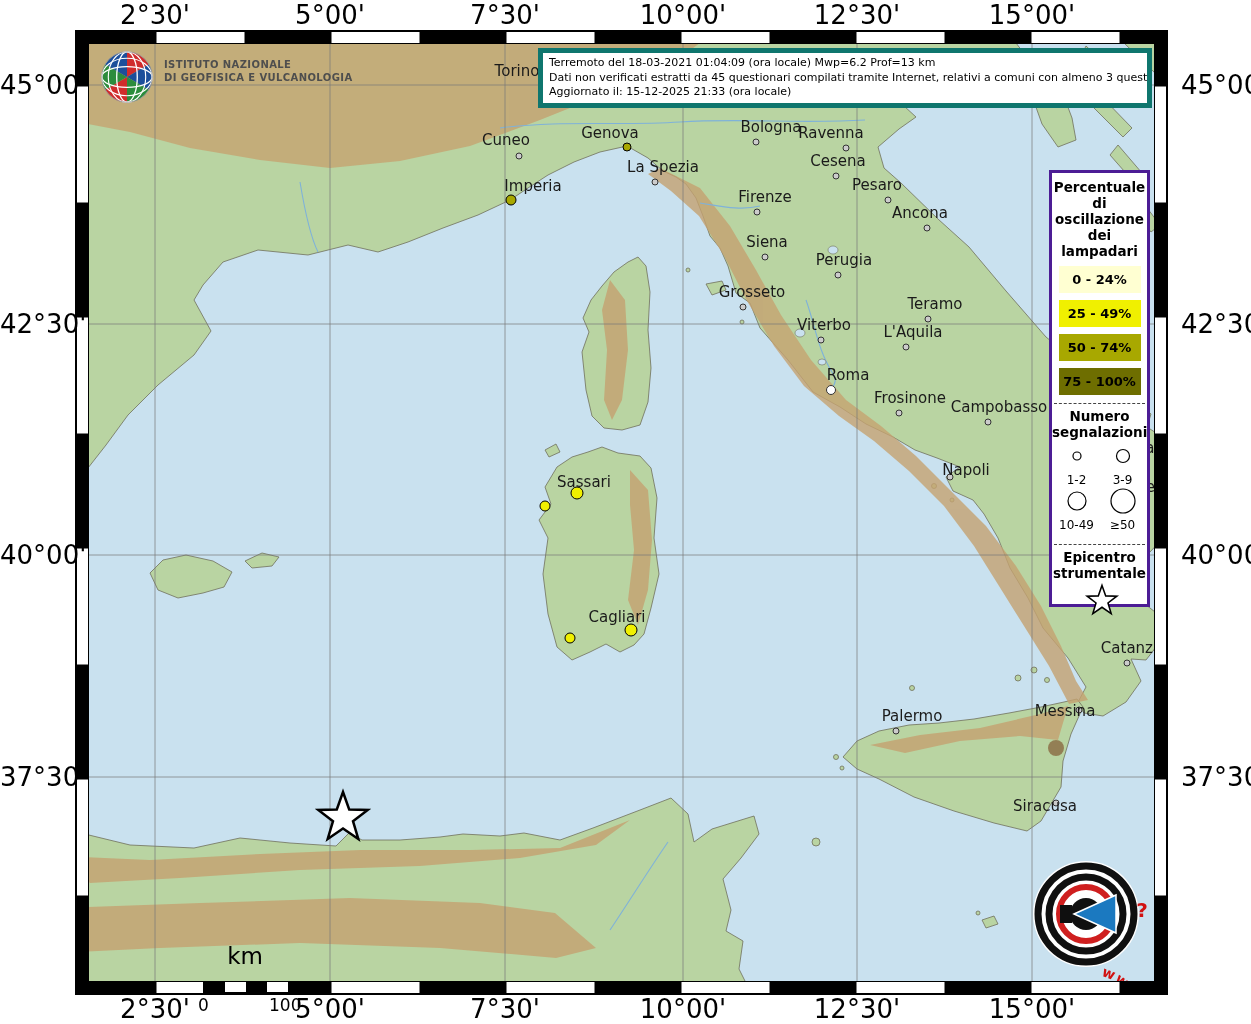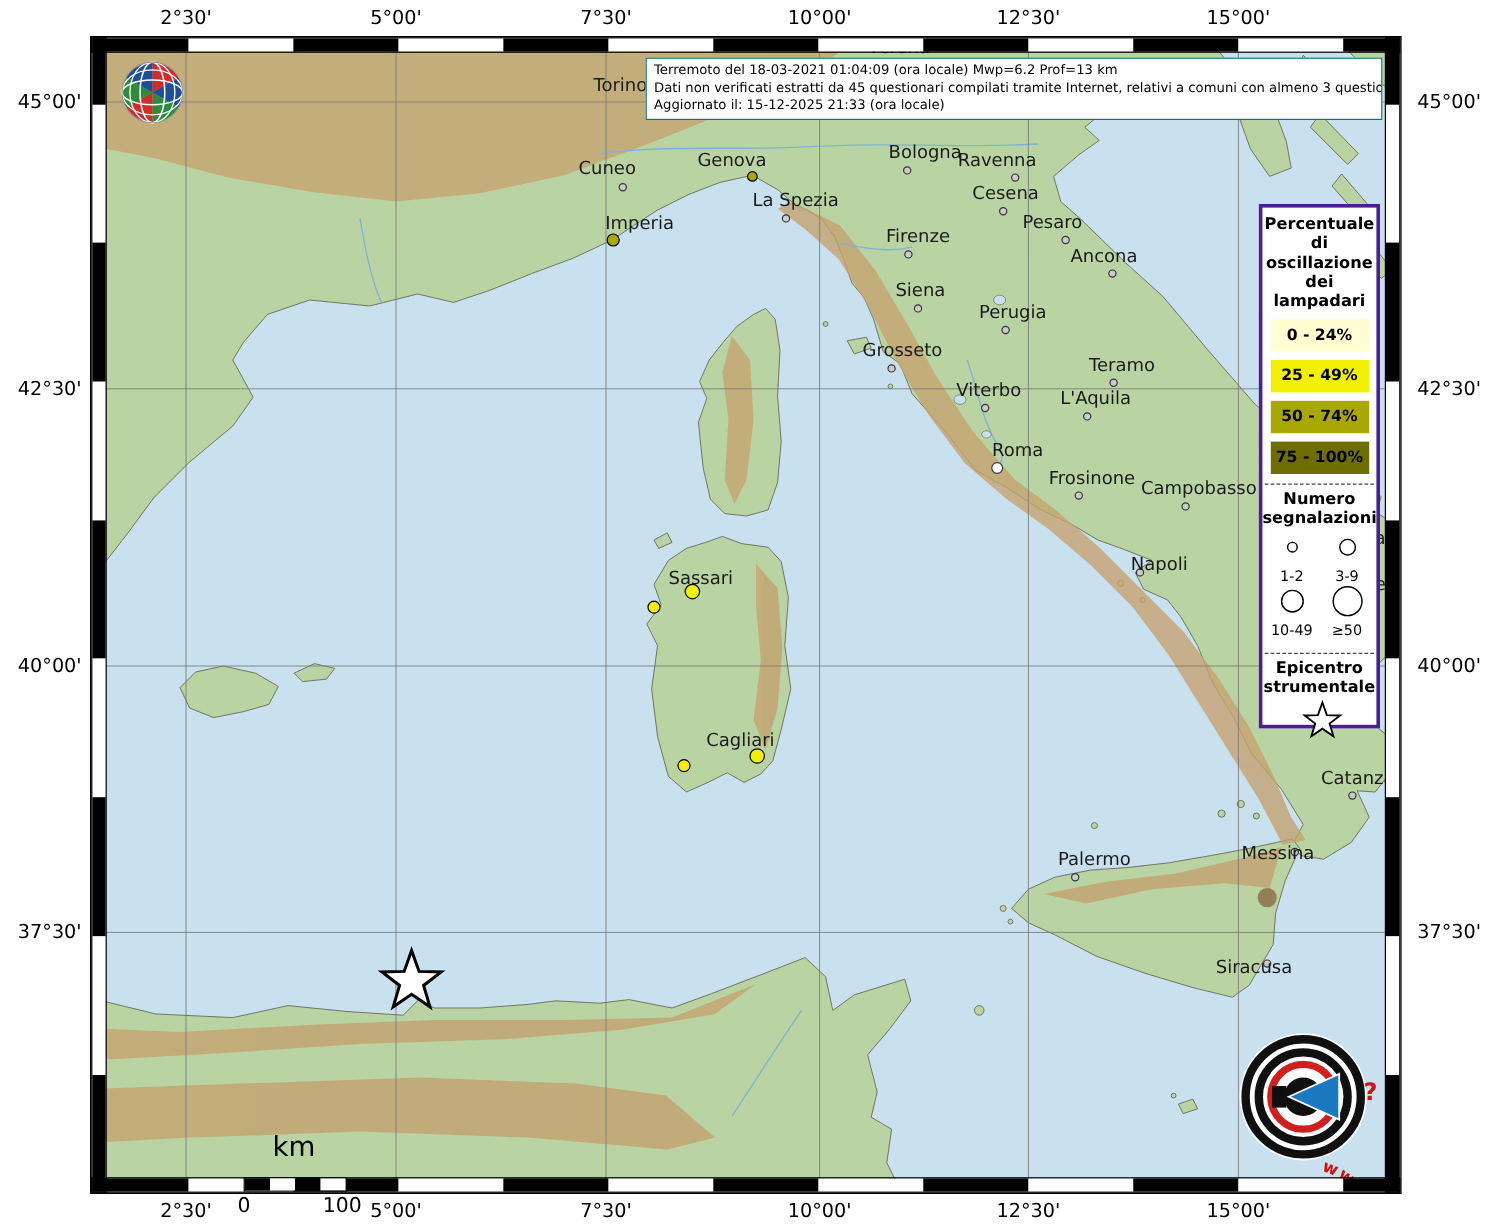--- a/index.html
+++ b/index.html
@@ -19,30 +19,30 @@
   .fstrip{position:absolute;box-sizing:border-box;border:1px solid #000;}
   .fs-top,.fs-bottom{left:0;width:100%;height:13px;
      background:repeating-linear-gradient(to right,#000 0 87.5px,#fff 87.5px 175px);
      background-position:-7.5px 0;}
   .fs-top{top:0;} .fs-bottom{bottom:0;}
   .fs-left,.fs-right{top:0;height:100%;width:13px;
      background:repeating-linear-gradient(to bottom,#000 0 115.5px,#fff 115.5px 231px);
      background-position:0 -60.5px;}
   .fs-left{left:0;} .fs-right{right:0;}
 
-  .axlab{position:absolute;font-size:16px;color:#000;height:26px;line-height:26px;}
+  .axlab{position:absolute;font-size:26px;color:#000;height:26px;line-height:26px;}
 
   
   .ingv{position:absolute;left:98px;top:48px;display:flex;gap:8px;z-index:6;}
   .ingv-text{padding-top:10px;font-size:10px;line-height:13px;font-weight:bold;
              color:#4e4e4e;letter-spacing:.4px;}
 
   
   .infobox{position:absolute;left:538px;top:48px;width:614px;box-sizing:border-box;
-           background:#fff;border:1px solid #0f766e;padding:3px 6px;z-index:6;
+           background:#fff;border:5px solid #0f766e;padding:3px 6px;z-index:6;
            font-size:11px;line-height:14.5px;color:#000;white-space:nowrap;overflow:hidden;}
 
   
   .legend{position:absolute;left:1049px;top:170px;width:101px;height:437px;box-sizing:border-box;
           background:#fff;border:3px solid #4c1d95;z-index:6;padding-top:6px;}
   .leg-line{text-align:center;font-weight:bold;font-size:13.5px;line-height:16px;color:#000;}
   .swatch{width:82px;height:27px;margin:7px auto 0;text-align:center;line-height:27px;
           font-weight:bold;font-size:13px;color:#000;}
   .leg-sep{margin:8px 2px 4px;border-top:1px dashed #444;height:0;}
   #leg-counts{display:flex;flex-wrap:wrap;width:92px;margin:2px auto 12px;}
@@ -257,20 +257,24 @@
       <path d="M131,77 L154.4,90.5 A27,27 0 0 1 131,104 Z" fill="#2c8c3c"></path>
       <path d="M131,77 L131,104 A27,27 0 0 1 107.6,90.5 Z" fill="#d02c2c"></path>
       <path d="M131,77 L107.6,90.5 A27,27 0 0 1 107.6,63.5 Z" fill="#2c8c3c"></path>
       <path d="M131,77 L107.6,63.5 A27,27 0 0 1 131,50 Z" fill="#1c4f9b"></path>
       <ellipse cx="131" cy="77" rx="11" ry="27" fill="none" stroke="#fff" stroke-width="1.4"></ellipse>
       <ellipse cx="131" cy="77" rx="20" ry="27" fill="none" stroke="#fff" stroke-width="1.2"></ellipse>
       <ellipse cx="131" cy="77" rx="27" ry="11" fill="none" stroke="#fff" stroke-width="1.4"></ellipse>
       <ellipse cx="131" cy="77" rx="27" ry="20" fill="none" stroke="#fff" stroke-width="1.2"></ellipse>
       <circle cx="131" cy="77" r="27" fill="none" stroke="#9a9a9a" stroke-width="1"></circle>
     </svg>
+    <div class="ingv-text">
+      <div>ISTITUTO NAZIONALE</div>
+      <div>DI GEOFISICA E VULCANOLOGIA</div>
+    </div>
   </div>
 
   <div class="infobox">
     <div>Terremoto del 18-03-2021 01:04:09 (ora locale) Mwp=6.2 Prof=13 km</div>
     <div>Dati non verificati estratti da 45 questionari compilati tramite Internet, relativi a comuni con almeno 3 questionari.</div>
     <div>Aggiornato il: 15-12-2025 21:33 (ora locale)</div>
   </div>
 
   <div class="legend">
     <div id="leg-title">

